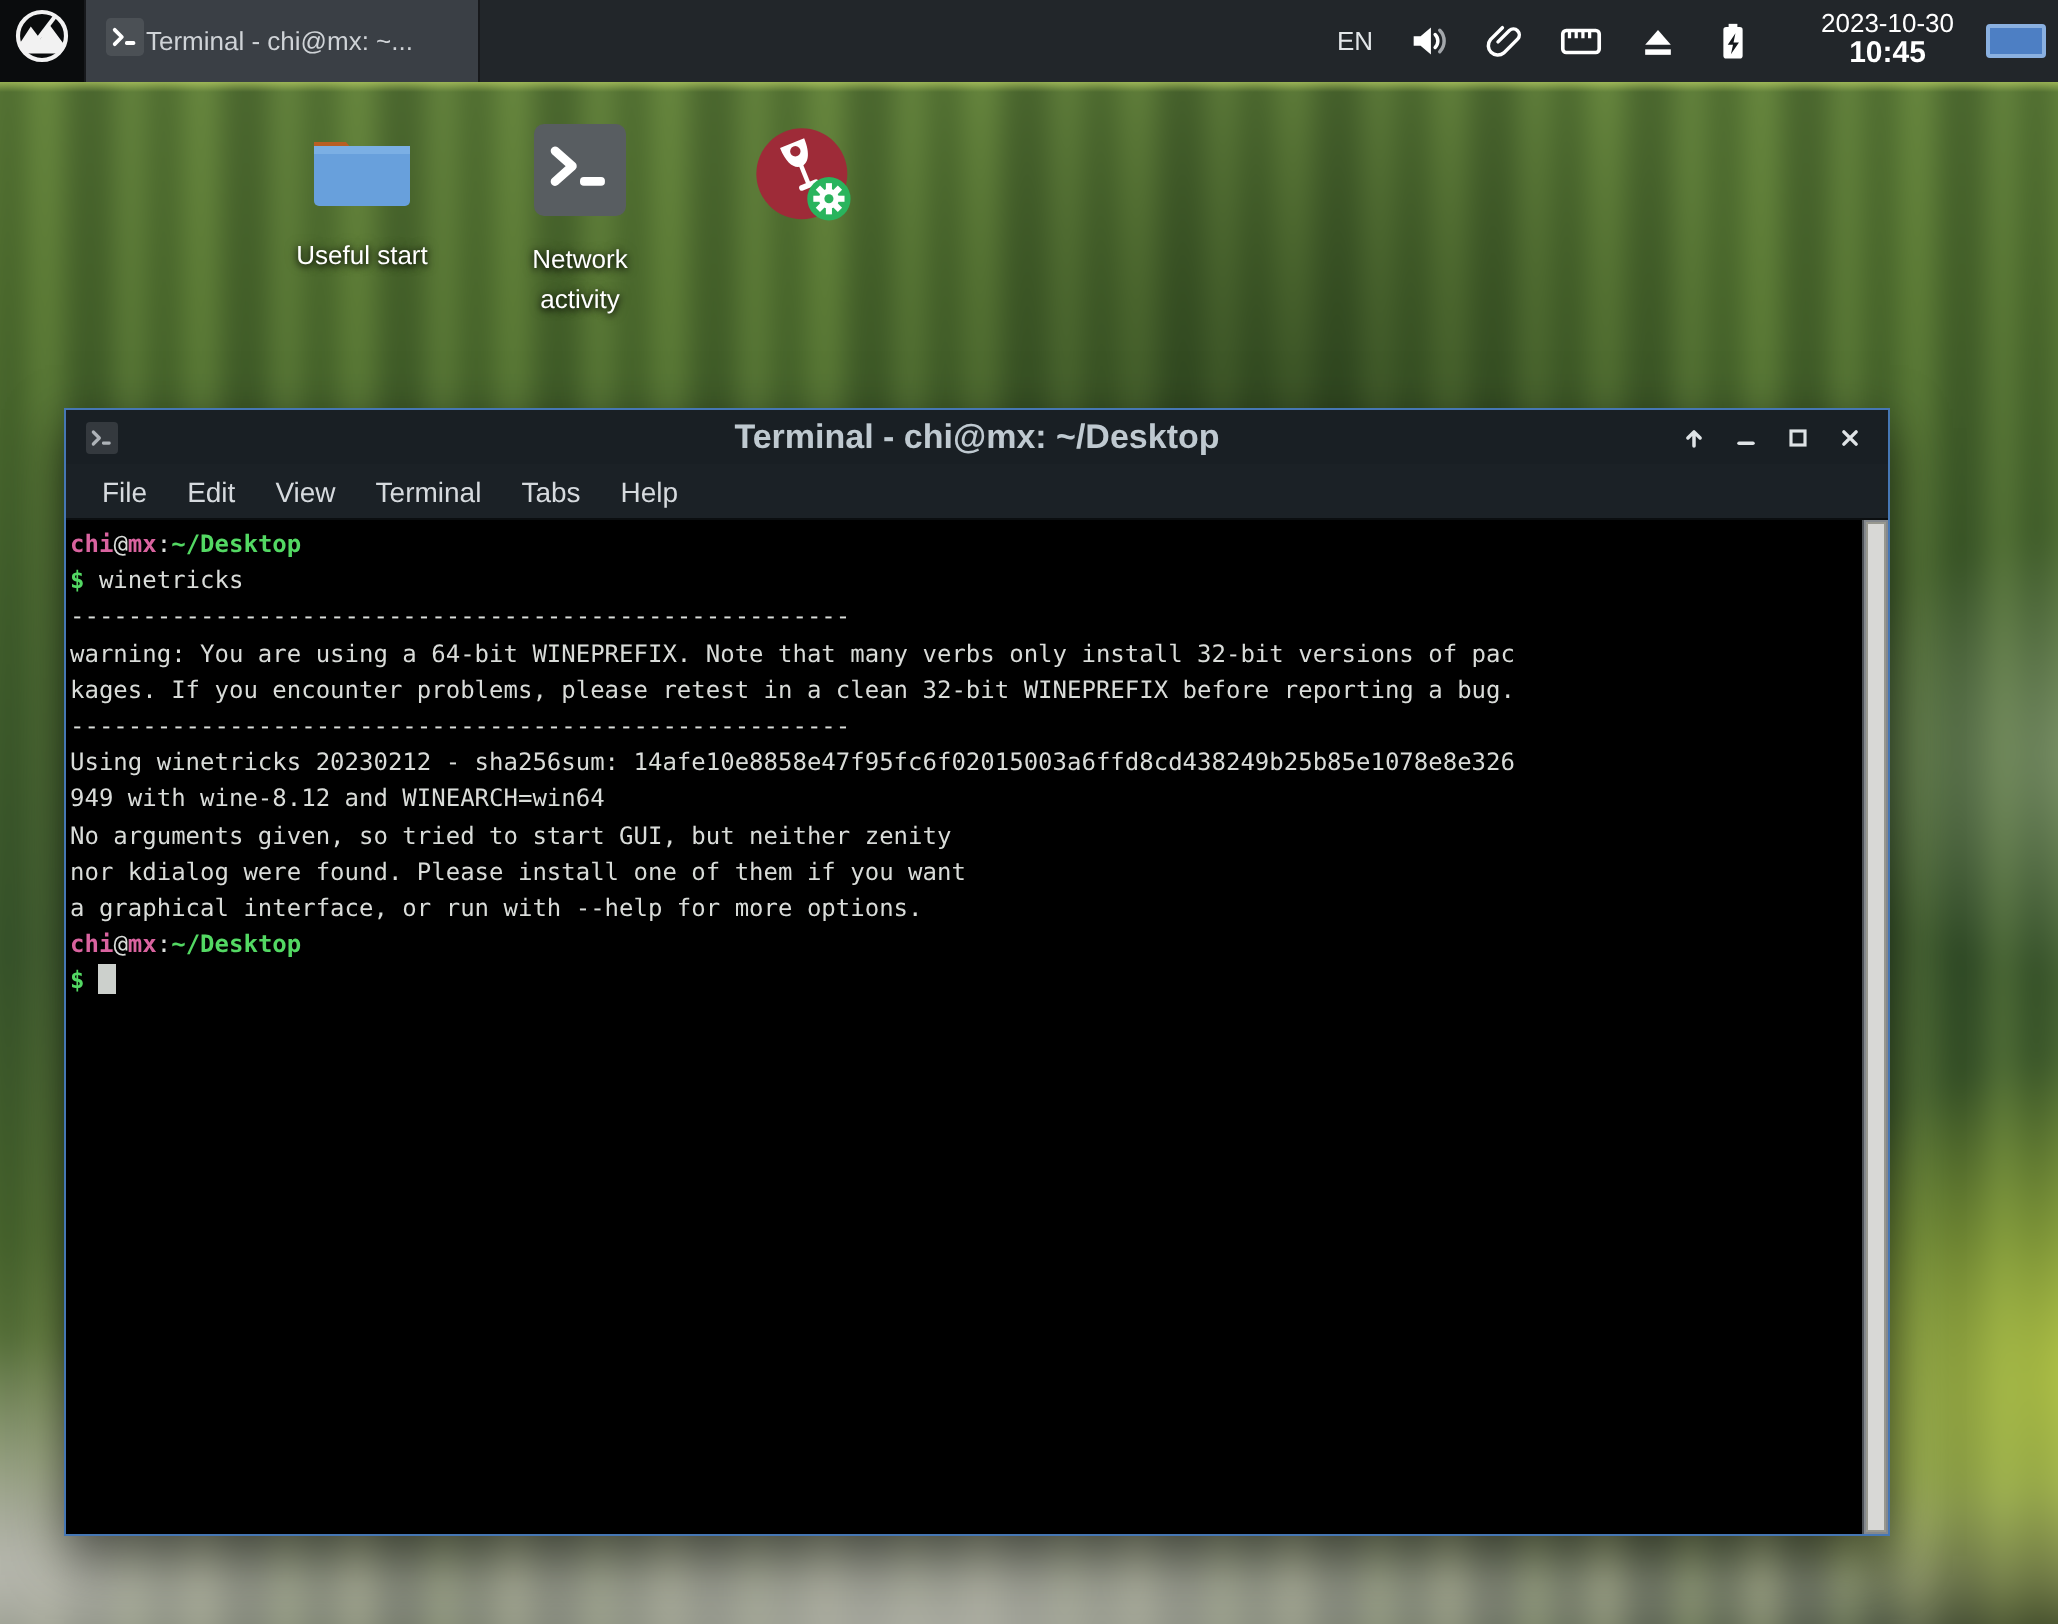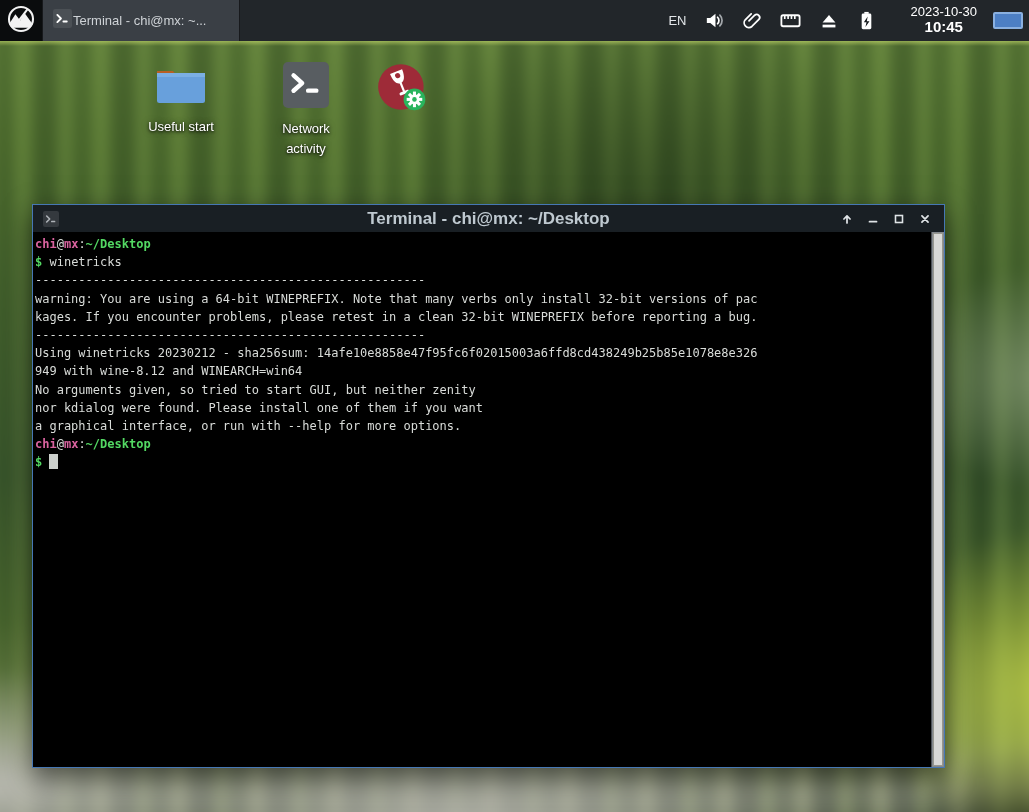--- a/index.html
+++ b/index.html
@@ -44,21 +44,21 @@
   .pager{width:30px;height:17px;background:#4d7fc4;border:2px solid #8ab0e0;
     border-radius:2px;align-self:flex-start;margin-top:4px;}
 
   
   .dicon{position:absolute;width:104px;display:flex;flex-direction:column;
     align-items:center;gap:7px;cursor:default;}
   .dicon .dlabel{color:#fff;font-size:13px;text-align:center;line-height:1.5;
     text-shadow:0 1px 3px rgba(0,0,0,.95), 0 0 6px rgba(0,0,0,.5);white-space:pre-line;}
   #icon-home{left:17px;top:62px;}
   #icon-useful{left:129px;top:62px;}
-  #icon-network{left:254px;top:62px;}
+  #icon-network{left:238px;top:62px;}
   #icon-wine{left:350px;top:62px;}
 
   
   #term-window{position:absolute;left:32px;top:204px;width:913px;height:564px;
     border:1px solid #4677b4;background:#000;display:flex;flex-direction:column;
     box-shadow:0 10px 26px rgba(0,0,0,.55);z-index:20;}
   .titlebar{height:27px;background:#191f24;position:relative;display:flex;
     align-items:center;padding:0 10px;flex:0 0 auto;}
   .win-title{position:absolute;left:0;right:0;text-align:center;color:#bfc9d0;
     font-size:17px;font-weight:600;pointer-events:none;}
@@ -243,20 +243,28 @@
           </svg>
         </span>
         <span class="ctrl">
           <svg viewBox="0 0 16 16" width="14" height="14">
             <path d="M4.5 4.5l7 7 M11.5 4.5l-7 7" stroke="#dfe3e6" stroke-width="2" stroke-linecap="round"></path>
           </svg>
         </span>
       </span>
     </div>
 
+    <div class="menubar">
+      <span class="menu-item">File</span>
+      <span class="menu-item">Edit</span>
+      <span class="menu-item">View</span>
+      <span class="menu-item">Terminal</span>
+      <span class="menu-item">Tabs</span>
+      <span class="menu-item">Help</span>
+    </div>
 
     <div class="term-area">
       <div class="term-out"><div class="term-line"><span class="seg-user">chi</span><span class="seg-fg">@</span><span class="seg-user">mx</span><span class="seg-fg">:</span><span class="seg-path">~/Desktop</span></div><div class="term-line"><span class="seg-path">$</span><span class="seg-fg"> winetricks</span></div><div class="term-line"><span class="seg-fg">------------------------------------------------------</span></div><div class="term-line"><span class="seg-fg">warning: You are using a 64-bit WINEPREFIX. Note that many verbs only install 32-bit versions of pac</span></div><div class="term-line"><span class="seg-fg">kages. If you encounter problems, please retest in a clean 32-bit WINEPREFIX before reporting a bug.</span></div><div class="term-line"><span class="seg-fg">------------------------------------------------------</span></div><div class="term-line"><span class="seg-fg">Using winetricks 20230212 - sha256sum: 14afe10e8858e47f95fc6f02015003a6ffd8cd438249b25b85e1078e8e326</span></div><div class="term-line"><span class="seg-fg">949 with wine-8.12 and WINEARCH=win64</span></div><div class="term-line"><span class="seg-fg">No arguments given, so tried to start GUI, but neither zenity</span></div><div class="term-line"><span class="seg-fg">nor kdialog were found. Please install one of them if you want</span></div><div class="term-line"><span class="seg-fg">a graphical interface, or run with --help for more options.</span></div><div class="term-line"><span class="seg-user">chi</span><span class="seg-fg">@</span><span class="seg-user">mx</span><span class="seg-fg">:</span><span class="seg-path">~/Desktop</span></div><div class="term-line"><span class="seg-path">$ </span><span class="term-cursor"></span></div></div>
       <div class="scrollbar">
         <div class="scroll-thumb"></div>
       </div>
     </div>
   </div>
 
 </div>

